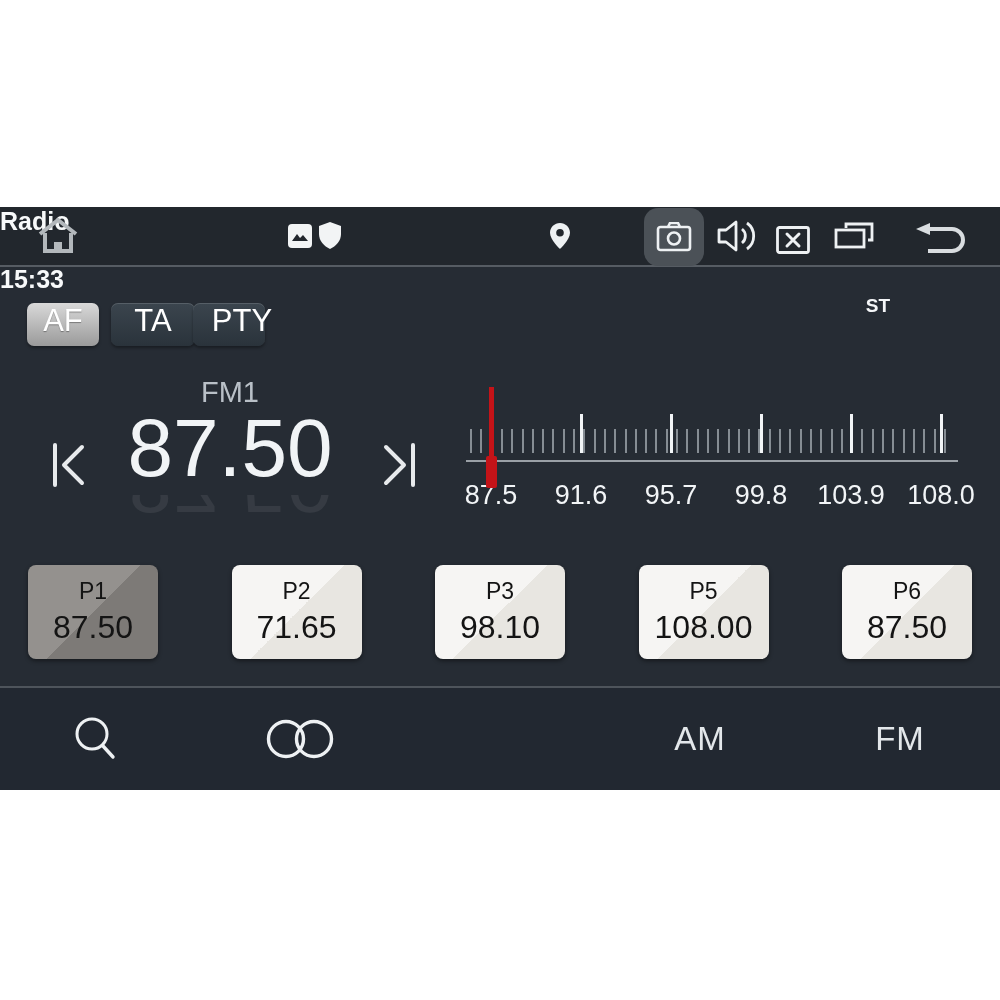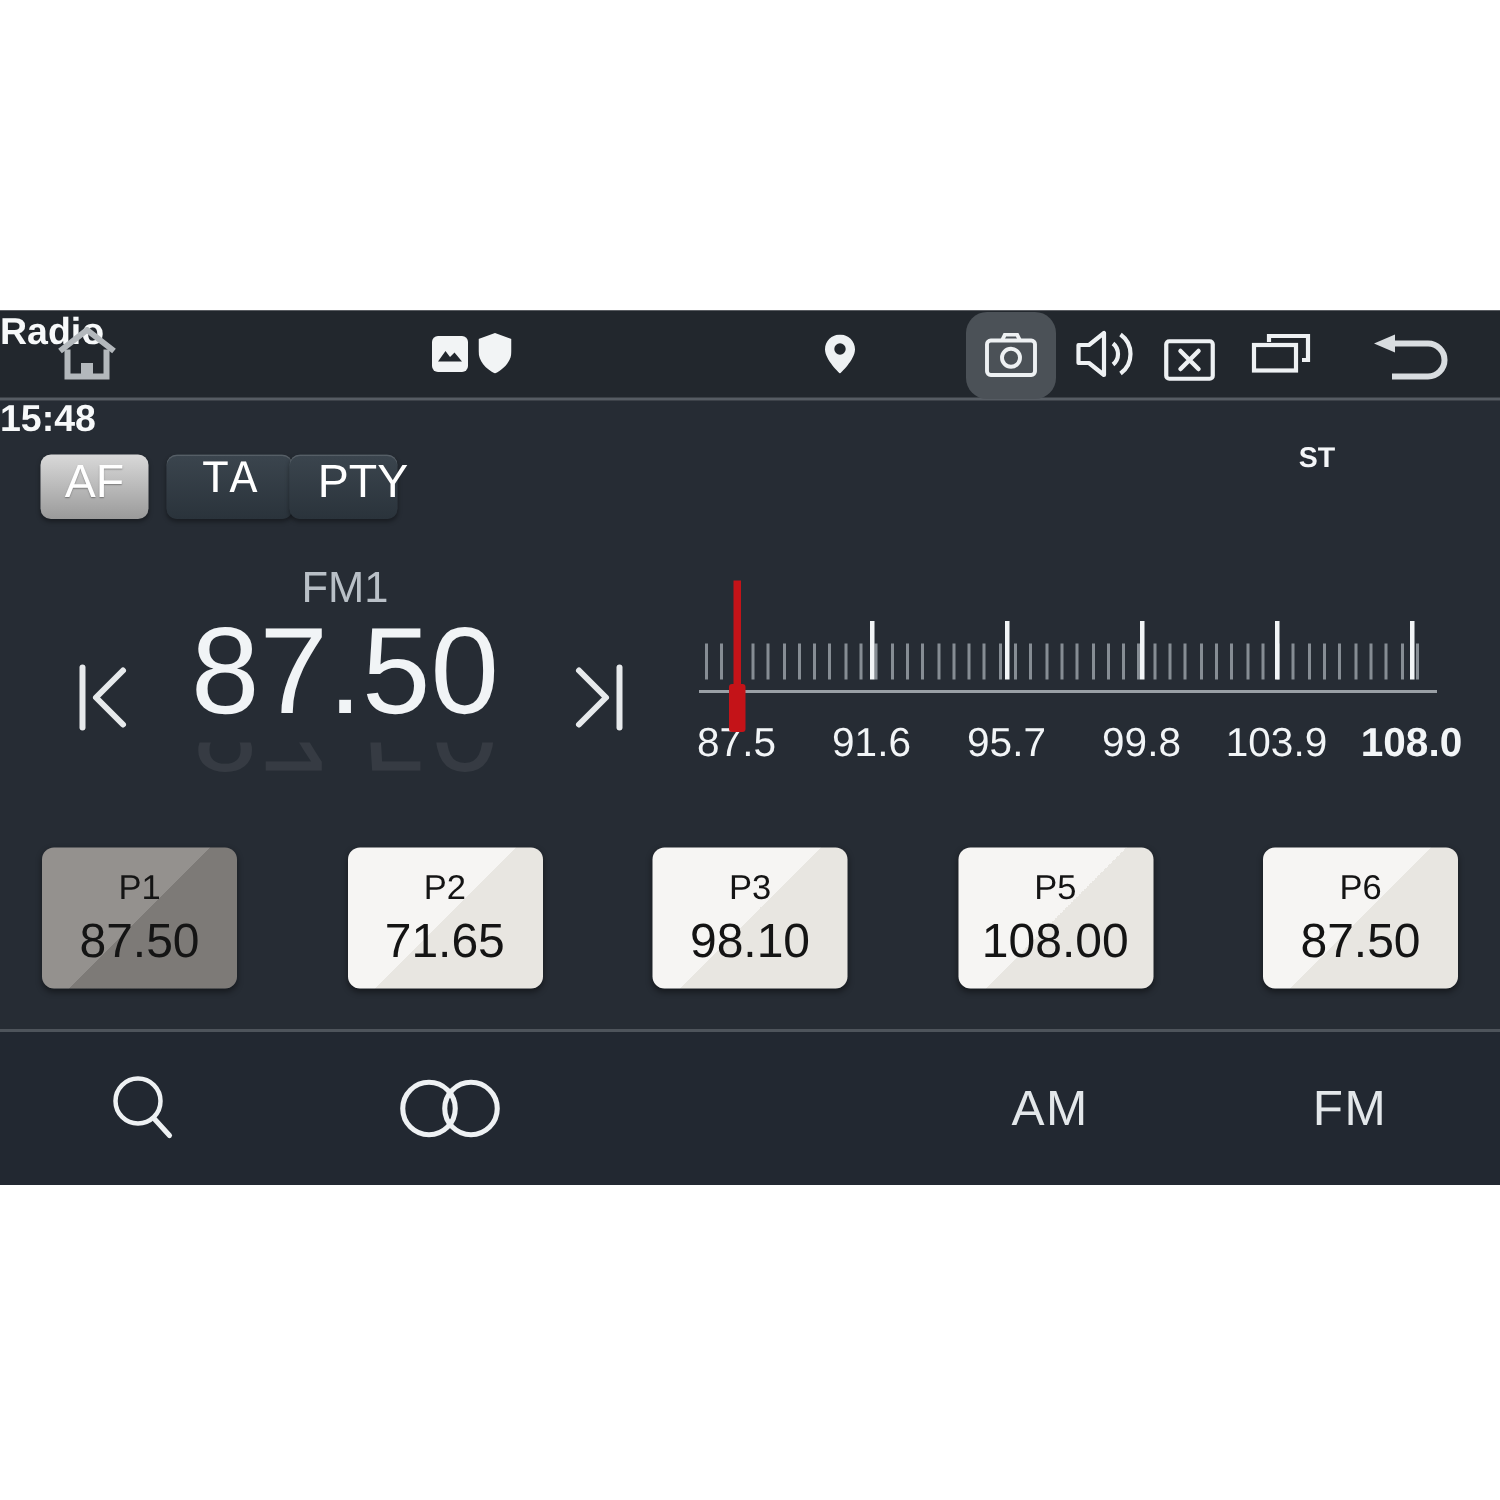--- a/index.html
+++ b/index.html
@@ -19,21 +19,21 @@
   
   .chip { position:absolute; top:96px; height:43px; border:none; border-radius:7px;
           color:#ffffff; font-size:31px; font-family:"Liberation Sans",sans-serif;
           display:flex; align-items:flex-start; justify-content:center; }
   .chip-dark { background:linear-gradient(#3b454e,#2a333b);
                box-shadow: inset 0 1px 0 rgba(255,255,255,.14), 0 2px 3px rgba(0,0,0,.35); }
   .chip-active { background:linear-gradient(#d9d9d9,#9a9a9a);
                text-shadow:0 1px 1px rgba(0,0,0,.35);
                box-shadow: 0 2px 3px rgba(0,0,0,.35); }
   #chip-af { left:27px;  width:72px; }
-  #chip-ta { left:111px; width:84px;font-family:Liberation Mono, monospace; }
+  #chip-ta { left:111px; width:84px; }
   #chip-pty{ left:193px; width:72px;padding-left:26px; }
 
   .st-flag { position:absolute; left:848px; top:88px; width:60px; height:30px;
              color:#f4f6f8; font-size:19px; font-weight:bold; text-align:center; }
 
   
   .band-label { position:absolute; left:130px; top:169px; width:200px; text-align:center;
                 color:#b9c0c7; font-size:29px; }
   .freq-big { position:absolute; left:60px; top:196px; width:340px; text-align:center;
               color:#f1f4f6; font-size:82px; line-height:1.1; }
@@ -115,21 +115,21 @@
         </svg>
       </span>
 
       <span class="sb-item" style="left:550px; top:16px; width:20px; height:26px;">
         <svg width="20" height="26" viewBox="0 0 20 26">
           <path fill-rule="evenodd" fill="#eef1f3" d="M10 0 C4.5 0 0 4.4 0 9.8 C0 17 10 26 10 26 C10 26 20 17 20 9.8 C20 4.4 15.5 0 10 0 Z
                M10 13.5 A3.8 3.8 0 1 1 10 5.9 A3.8 3.8 0 0 1 10 13.5 Z"></path>
         </svg>
       </span>
 
-      <div class="sb-time">15:48</div>
+      <div class="sb-time">15:33</div>
 
       <button class="sb-item cam-btn">
         <span>
           <svg width="36" height="30" viewBox="0 0 36 30">
             <path d="M12 5 L14 1 H22 L24 5" fill="none" stroke="#eef1f3" stroke-width="2.6"></path>
             <rect x="2" y="5" width="32" height="23" rx="2.5" fill="none" stroke="#eef1f3" stroke-width="2.6"></rect>
             <circle cx="18" cy="16.5" r="6" fill="none" stroke="#eef1f3" stroke-width="2.6"></circle>
           </svg>
         </span>
       </button>
@@ -257,21 +257,21 @@
         <div class="tick-major" style="left: 579.5px;"></div>
         <div class="tick-major" style="left: 669.5px;"></div>
         <div class="tick-major" style="left: 759.5px;"></div>
         <div class="tick-major" style="left: 849.5px;"></div>
         <div class="tick-major" style="left: 939.5px;"></div>
         <div class="scale-label" style="left: 436px;">87.5</div>
         <div class="scale-label" style="left: 526px;">91.6</div>
         <div class="scale-label" style="left: 616px;">95.7</div>
         <div class="scale-label" style="left: 706px;">99.8</div>
         <div class="scale-label" style="left: 796px;">103.9</div>
-        <div class="scale-label" style="left: 886px; font-weight: bold;">108.0</div>
+        <div class="scale-label" style="left: 886px;">108.0</div>
         <div class="needle-thin" style="left: 488.5px; background: rgb(196, 19, 24);"></div>
         <div class="needle-thick" style="left: 485.5px; background: rgb(196, 19, 24);"></div>
       </div>
 
     <div class="presets" id="presets">
         <button class="preset active">
           <div class="p-label">P1</div>
           <div class="p-value">87.50</div>
         </button>
         <button class="preset">

